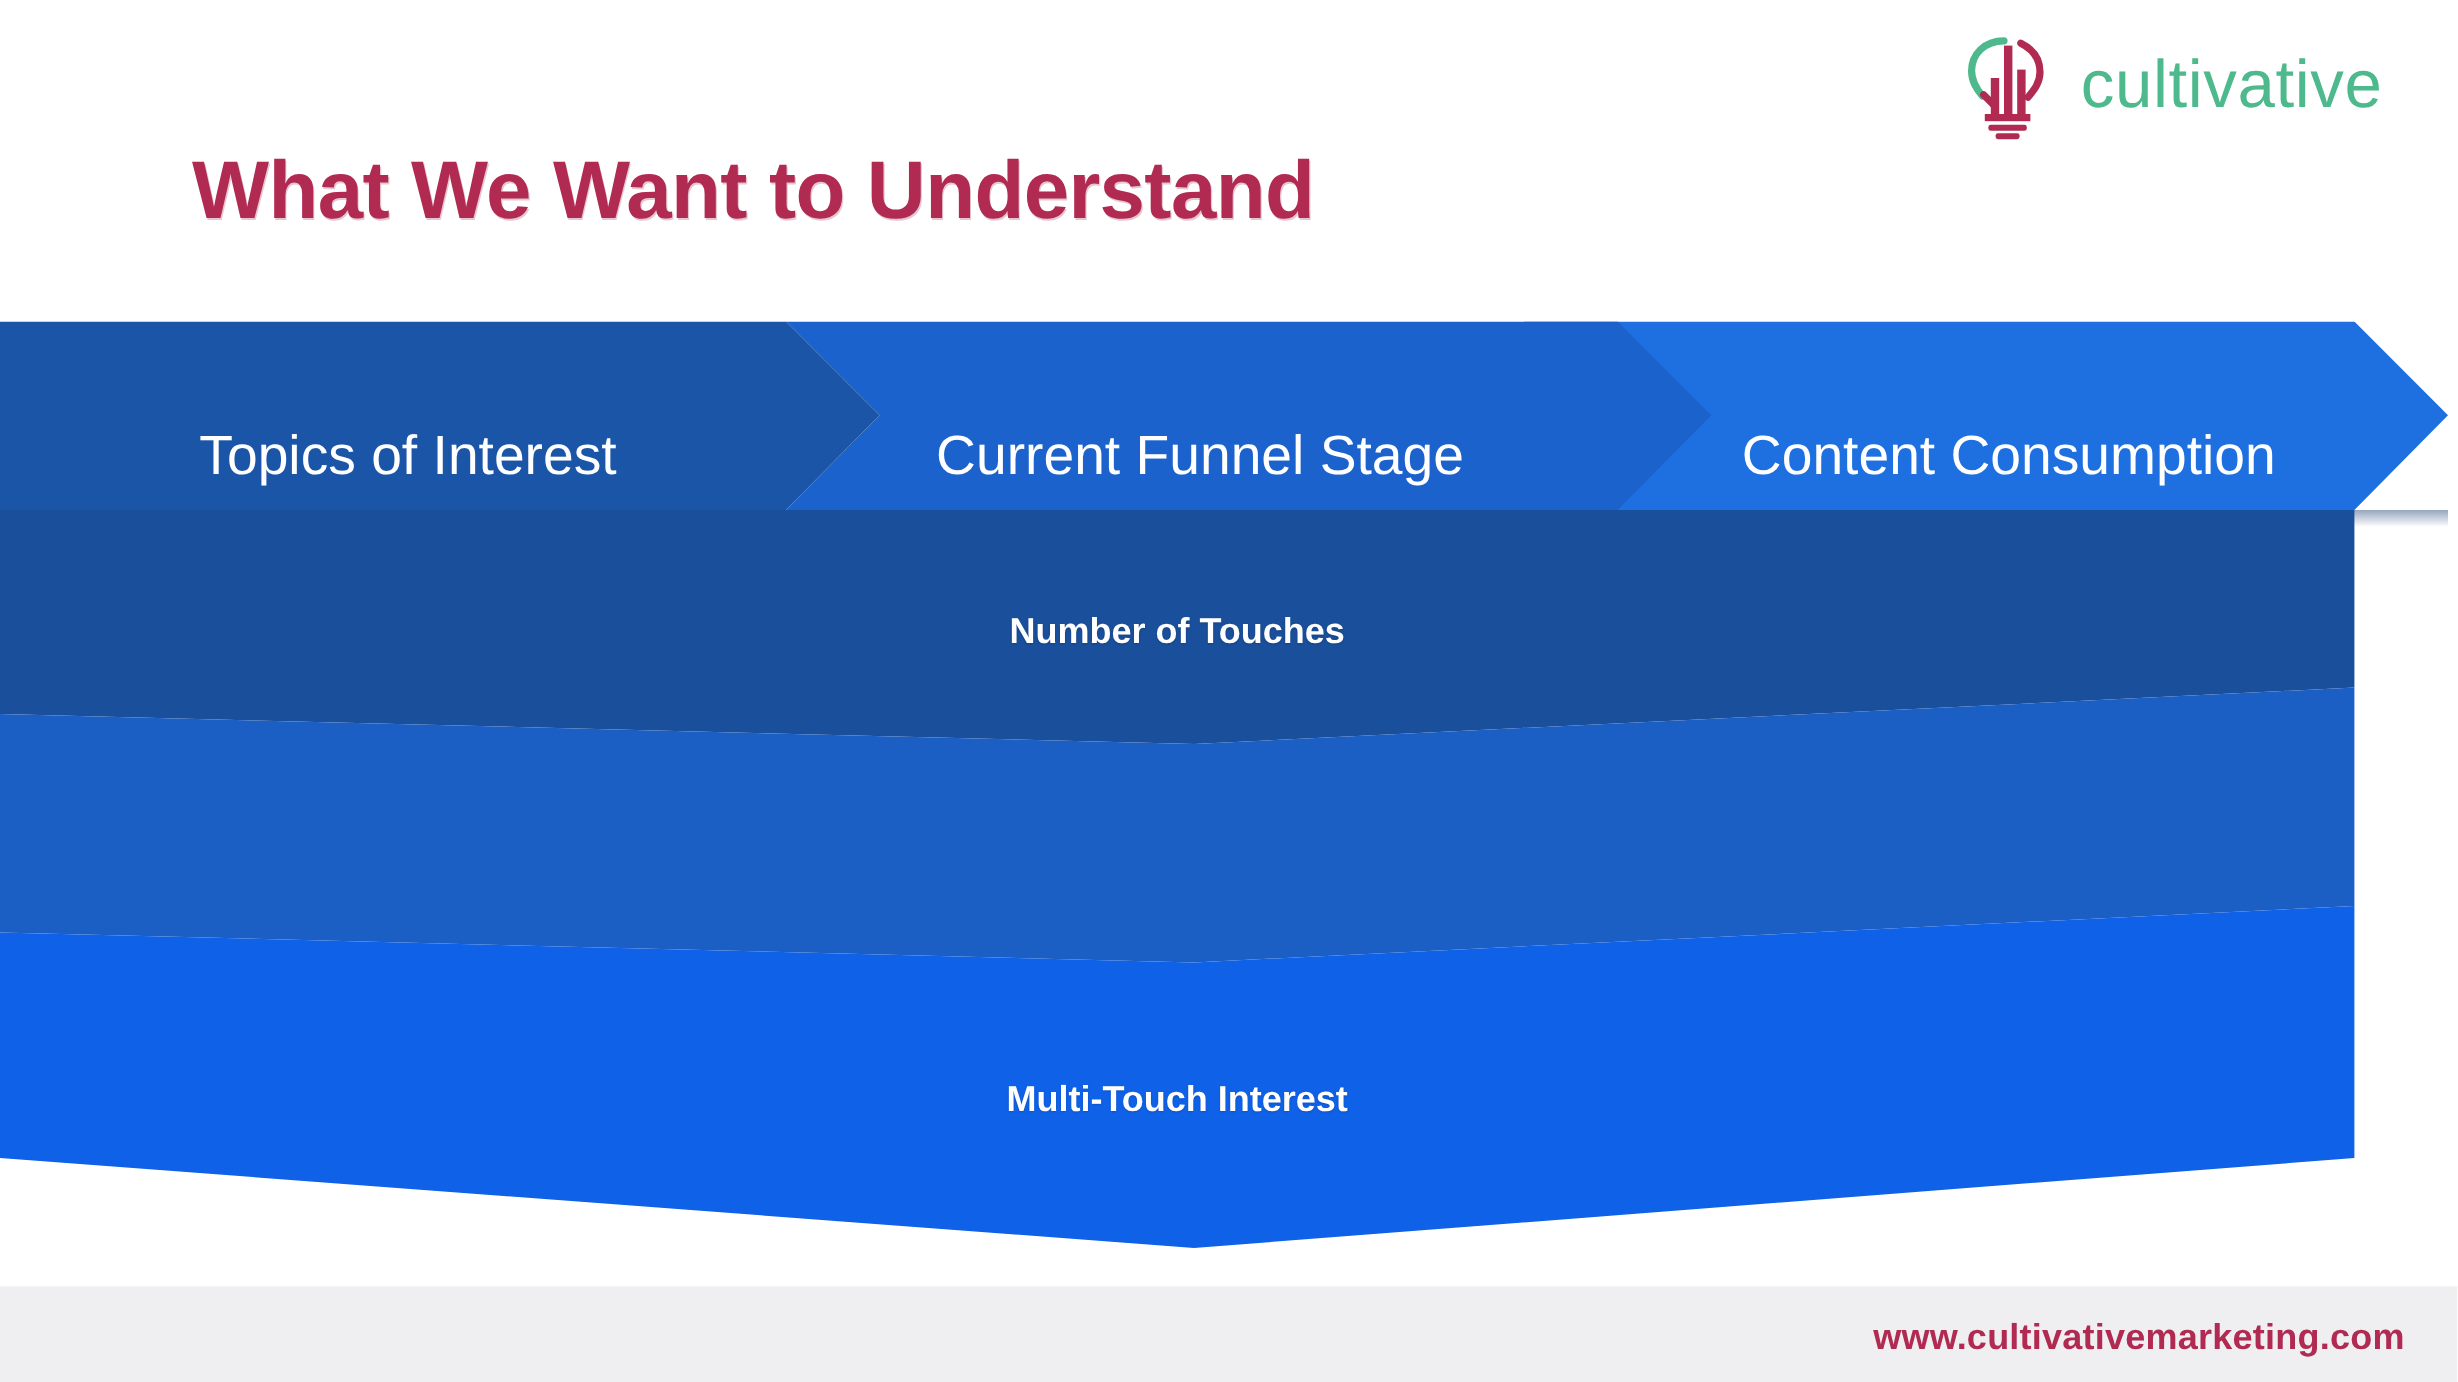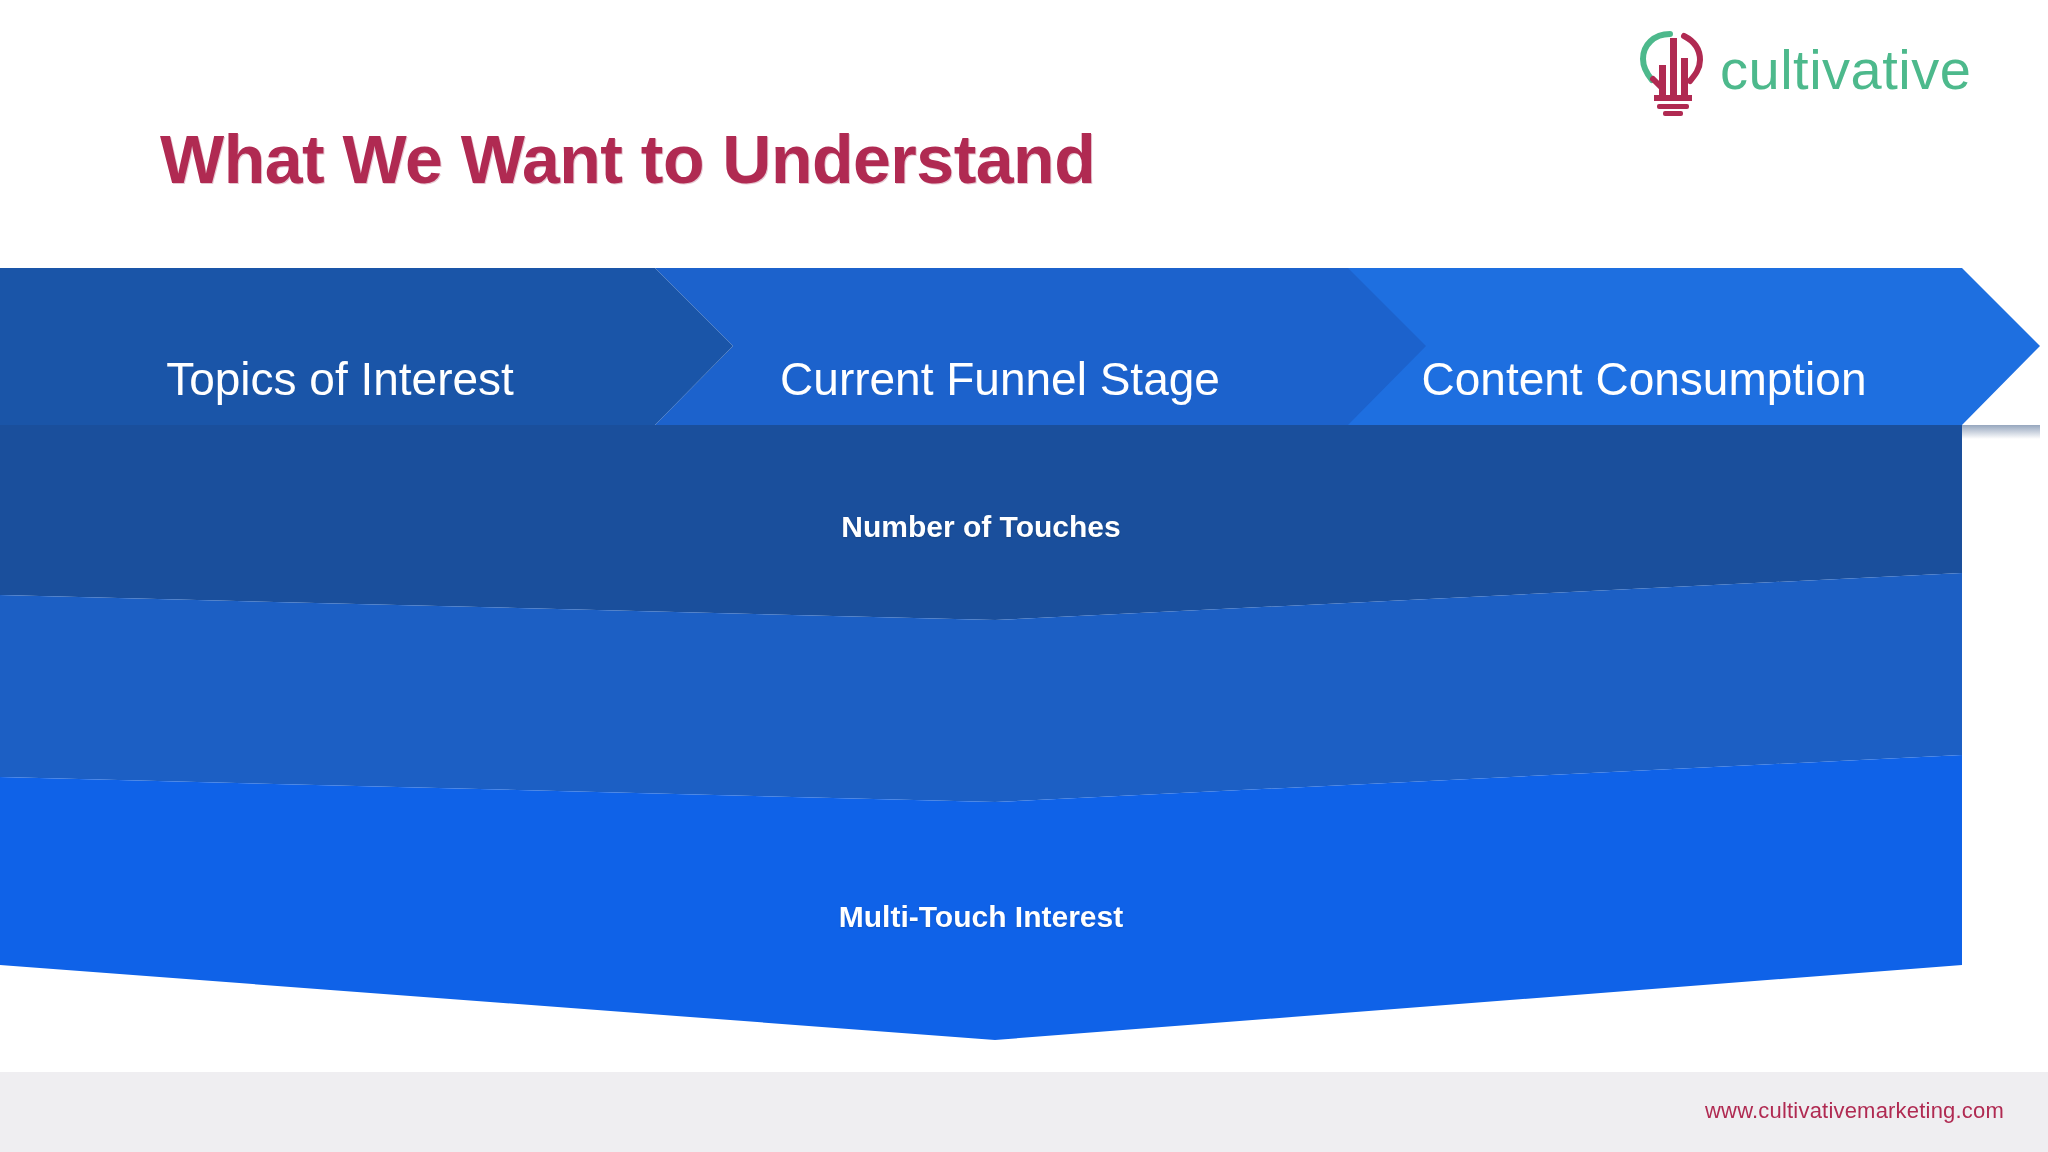--- a/index.html
+++ b/index.html
@@ -28,21 +28,21 @@
 
   
   .logo-block {
     position: absolute;
     left: 1632px;
     top: 18px;
     width: 380px;
     height: 104px;
     display: flex;
     align-items: center;
-    gap: 10px;
+    gap: 24px;
   }
   .logo-mark {
     width: 78px;
     height: 96px;
     flex: 0 0 auto;
   }
   .logo-word {
     font-size: 56px;
     color: #4DB98C;
     letter-spacing: 0.5px;
@@ -82,21 +82,21 @@
     justify-content: center;
     color: #ffffff;
     font-size: 46px;
     font-weight: 400;
     white-space: nowrap;
     pointer-events: none;
     margin-top: 32px;
   }
   .chev-label.c1 { left: 10px;   width: 660px; }
   .chev-label.c2 { left: 700px;  width: 600px; }
-  .chev-label.c3 { left: 1324px; width: 640px; }
+  .chev-label.c3 { left: 1354px; width: 640px; }
 
   
   .funnel {
     position: absolute;
     left: 0;
     top: 425px;
     width: 2048px;
     height: 625px;
   }
   .funnel svg { display: block; }
@@ -122,22 +122,22 @@
     left: 0;
     top: 1072px;
     width: 2048px;
     height: 80px;
     background: #EFEEF1;
   }
   .footer-url {
     position: absolute;
     right: 44px;
     top: 1098px;
-    font-size: 22px;
-    font-weight: normal;
+    font-size: 30px;
+    font-weight: bold;
     color: #B02A52;
     white-space: nowrap;
     letter-spacing: 0.2px;
   }
 </style>
 </head>
 <body>
 
 <div class="slide">
 

